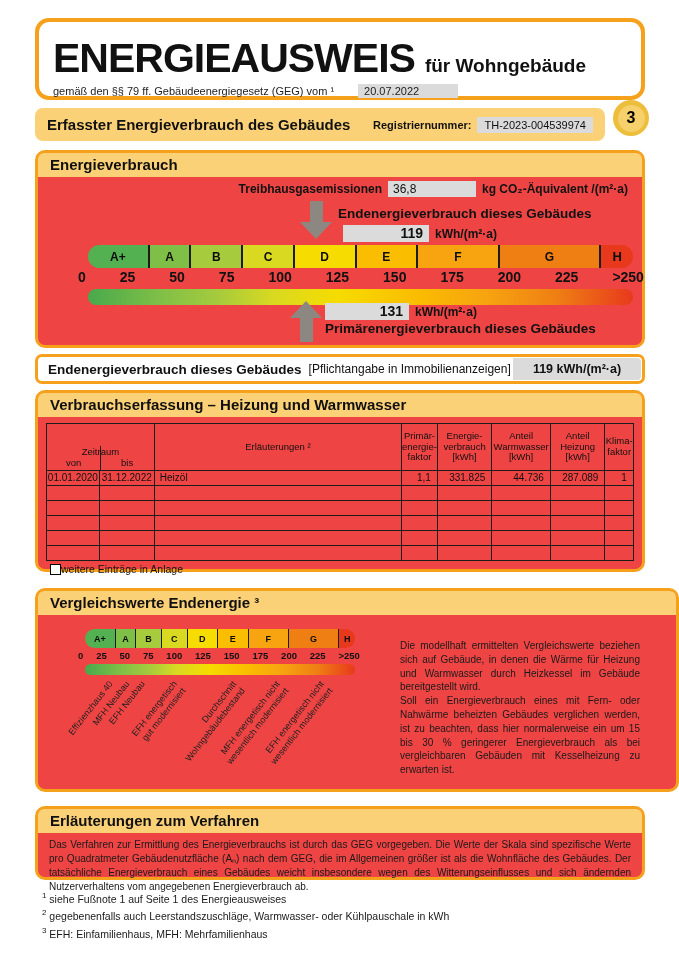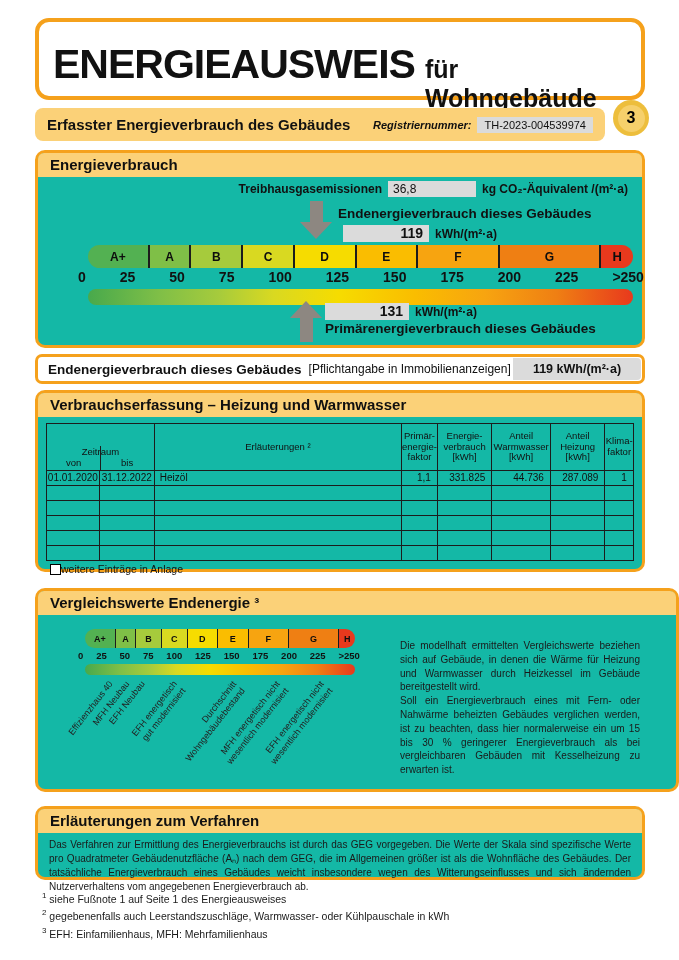--- a/index.html
+++ b/index.html
@@ -3,37 +3,37 @@
 <meta charset="utf-8">
 <style>
   * { margin:0; padding:0; box-sizing:border-box; }
   html,body { background:#fff; }
   .page {
     position:relative; width:679px; height:960px; background:#ffffff;
     font-family:"Liberation Sans", sans-serif; color:#111; overflow:hidden;
   }
   
   .gbox { background:#dbdbdb; }
-  .sec { position:absolute; border:3px solid #f5a11c; border-radius:10px; background:#14b8a6; }
+  .sec { position:absolute; border:3px solid #f5a11c; border-radius:10px; background:#ef4444; }
   .sec-h { background:#fbd178; padding:3px 12px 4px; font-weight:bold; font-size:15px; color:#101010; border-radius:6px 6px 0 0; }
   .sec-c { position:relative; }
   
   .title-box { position:absolute; left:35px; top:18px; width:610px; height:82px;
     border:4px solid #f5a11c; border-radius:14px; background:#fff; padding:6px 14px 0; }
   .title-line { display:flex; align-items:baseline; gap:10px; }
   .title-main { font-size:41px; font-weight:bold; letter-spacing:-1px; }
-  .title-suffix { font-size:25px; font-weight:bold;margin-top:27px; }
+  .title-suffix { font-size:19px; font-weight:bold;margin-top:27px; }
   .subtitle-line { display:flex; align-items:center; gap:24px; font-size:11px; margin-top:2px; color:#222; }
   .date-box { width:100px; padding:1px 6px; font-size:11px; }
   
   .banner { position:absolute; left:35px; top:108px; width:570px; height:33px; background:#fbd178;
     border-radius:8px; display:flex; align-items:center; padding:0 12px; justify-content:space-between; }
   .banner-title { font-weight:bold; font-size:15px; }
   .reg-wrap { display:flex; align-items:center; gap:6px; }
-  .reg-label { font-weight:bold; font-size:11px;font-style:italic; }
+  .reg-label { font-weight:bold; font-size:11px; }
   .reg-box { font-size:11px; padding:2px 7px; }
   .coin { position:absolute; left:613px; top:100px; width:36px; height:36px; border-radius:50%;
     background:#edbe3c; display:flex; align-items:center; justify-content:center; }
   .coin-in { width:27px; height:27px; border-radius:50%; background:#f6d06b; display:flex;
     align-items:center; justify-content:center; font-weight:bold; font-size:16px; color:#000; }
   
   .sec1 { left:35px; top:150px; width:610px; height:198px; }
   .sec1 .sec-c { height:166px; }
   .ghg { position:absolute; top:4px; right:14px; display:flex; align-items:baseline; gap:6px; }
   .ghg-label { font-weight:bold; font-size:12px; }

